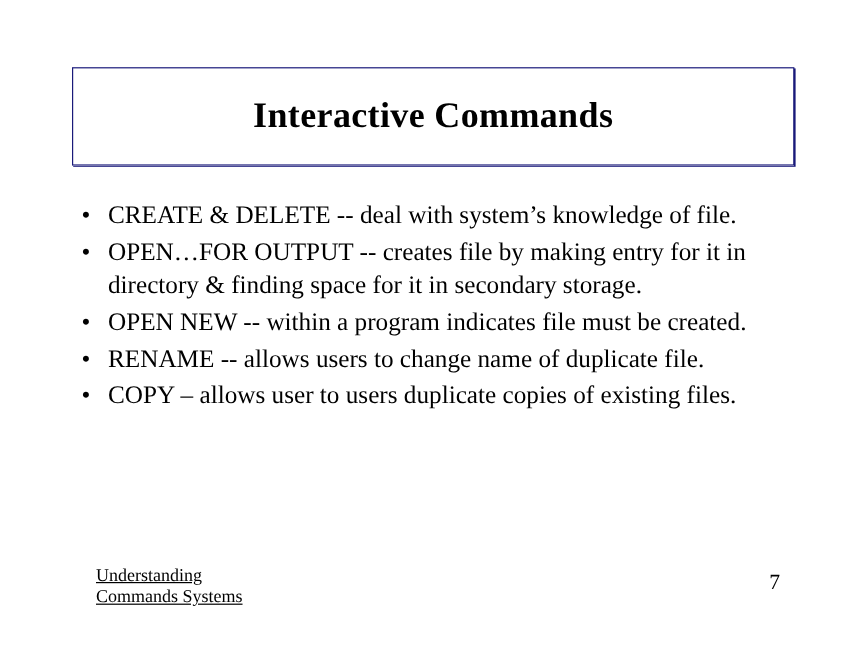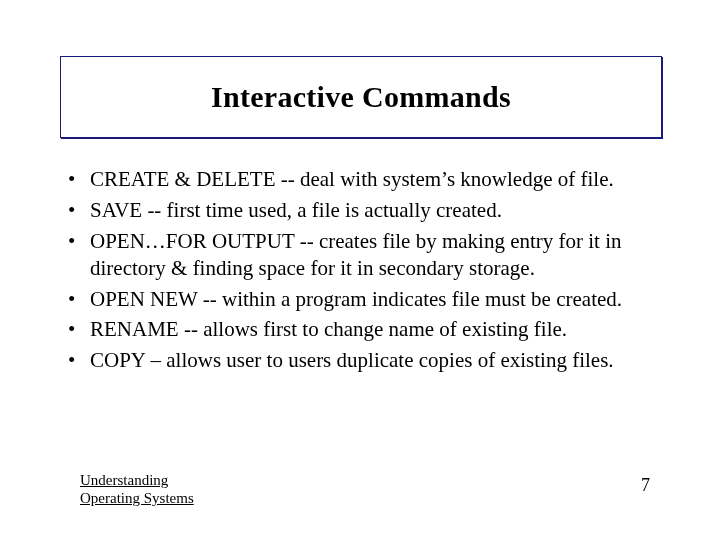--- a/index.html
+++ b/index.html
@@ -79,28 +79,27 @@
 
 <div class="slide">
 
   <div class="title-box">
     <div class="title-text">Interactive Commands</div>
   </div>
 
   <div class="body">
     <ul class="bullets">
       <li>CREATE &amp; DELETE -- deal with system’s knowledge of file.</li>
-      <li>SAVE -- first time used, a file is actually created.</li>
       <li>OPEN…FOR OUTPUT -- creates file by making entry for it in directory &amp; finding space for it in secondary storage.</li>
       <li>OPEN NEW -- within a program indicates file must be created.</li>
-      <li>RENAME -- allows first to change name of existing file.</li>
+      <li>RENAME -- allows users to change name of duplicate file.</li>
       <li>COPY – allows user to users duplicate copies of existing files.</li>
     </ul>
   </div>
 
   <div class="footer-left">
     <div>Understanding</div>
-    <div>Operating Systems</div>
+    <div>Commands Systems</div>
   </div>
 
   <div class="footer-right">7</div>
 
 </div>
 
 </body></html>

